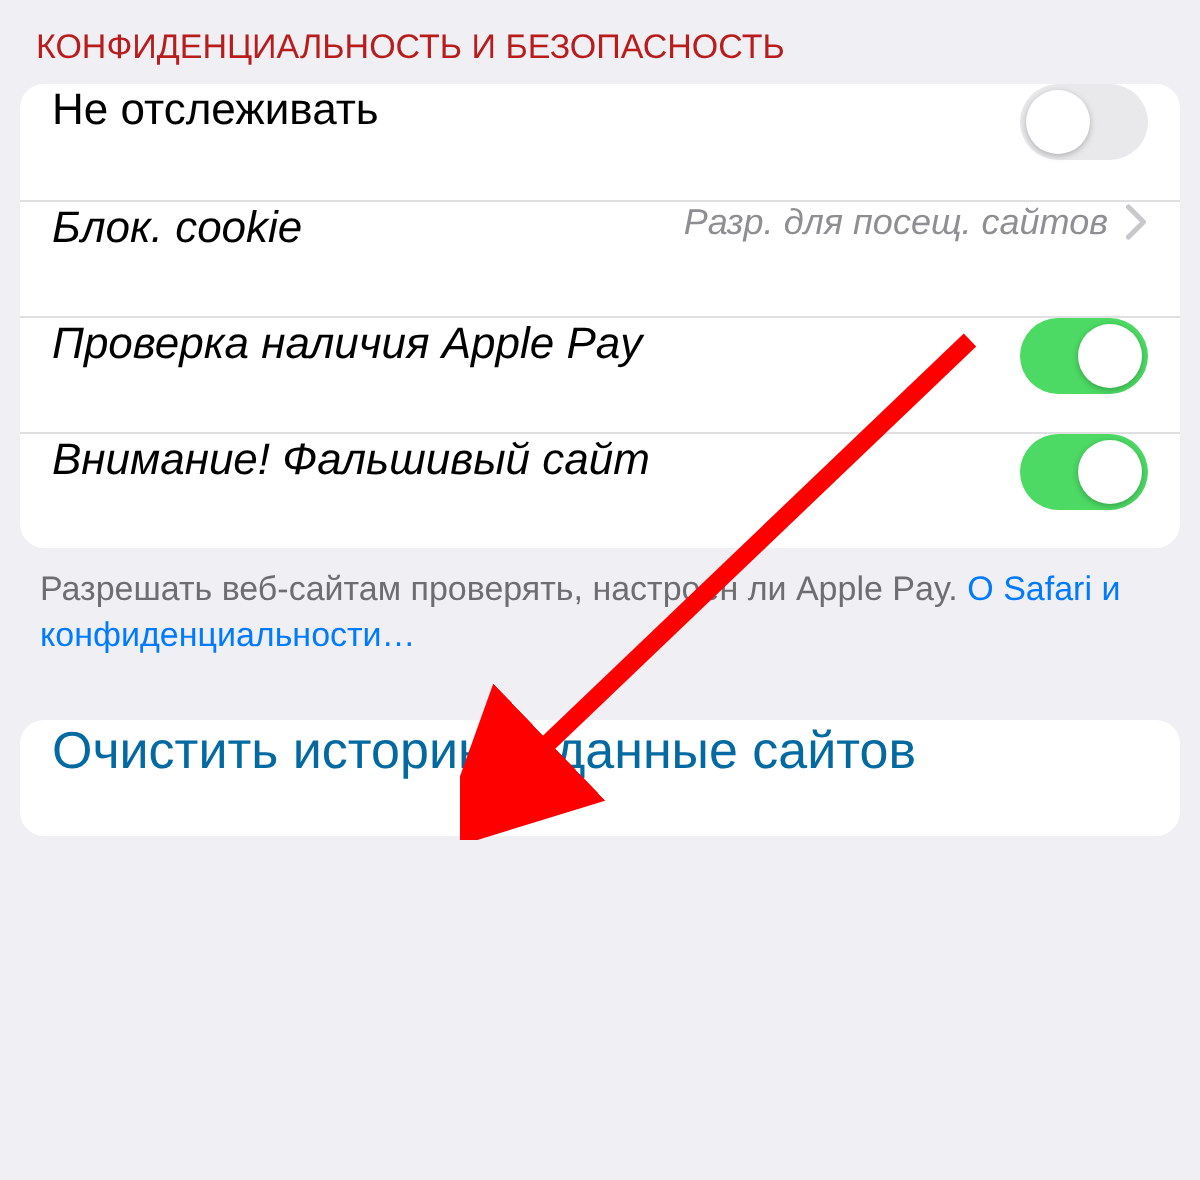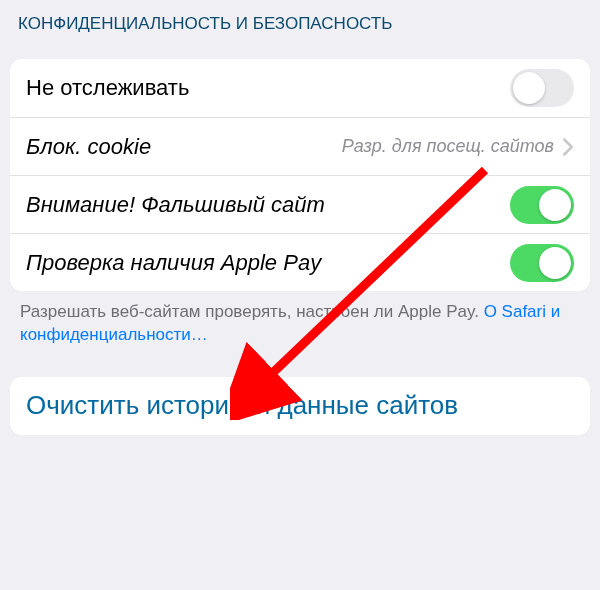--- a/index.html
+++ b/index.html
@@ -6,33 +6,32 @@
   body {
     font-family: -apple-system, "Helvetica Neue", Helvetica, Arial, sans-serif;
     background: #efeff4;
     width: 600px;
     height: 590px;
     overflow: hidden;
   }
   .container { width: 600px; }
   .group-header {
     font-size: 17px;
-    color: #0c4a6e;
-    padding: 14px 18px 25px 18px;
+    color: #b91c1c;
+    padding: 14px 18px 8px 18px;
     text-transform: uppercase;
   }
   .group {
     background: #fff;
     border-radius: 12px;
     margin: 0 10px;
     overflow: hidden;
   }
   .row {
     display: flex;
-    align-items: center;
     padding: 0 16px;
     min-height: 58px;
     font-size: 22px;
     color: #000;
     position: relative;
   }
   .row + .row { border-top: 1px solid #e0e0e3; font-style: italic; }
   .row-label { flex: 1 1 auto; }
   .row-value {
     color: #8e8e93;
@@ -99,28 +98,28 @@
       <span class="row-label">Блок. cookie</span>
       <span class="row-value">Разр. для посещ. сайтов</span>
       <span class="chevron">
         <svg viewBox="0 0 8 14">
             <path d="M1 1l6 6-6 6" stroke="#c7c7cc" stroke-width="2" fill="none" stroke-linecap="round" stroke-linejoin="round"></path>
           </svg>
       </span>
     </div>
 
     <div class="row">
-      <span class="row-label">Внимание! Фальшивый сайт</span>
+      <span class="row-label">Проверка наличия Apple Pay</span>
       <div class="toggle on">
         <div class="knob"></div>
       </div>
     </div>
 
     <div class="row">
-      <span class="row-label">Проверка наличия Apple Pay</span>
+      <span class="row-label">Внимание! Фальшивый сайт</span>
       <div class="toggle on">
         <div class="knob"></div>
       </div>
     </div>
 
   </div>
 
   <div class="group-footer">
     <span>Разрешать веб-сайтам проверять, настроен ли Apple Pay. </span>
     <a href="#">О Safari и конфиденциальности…</a>

